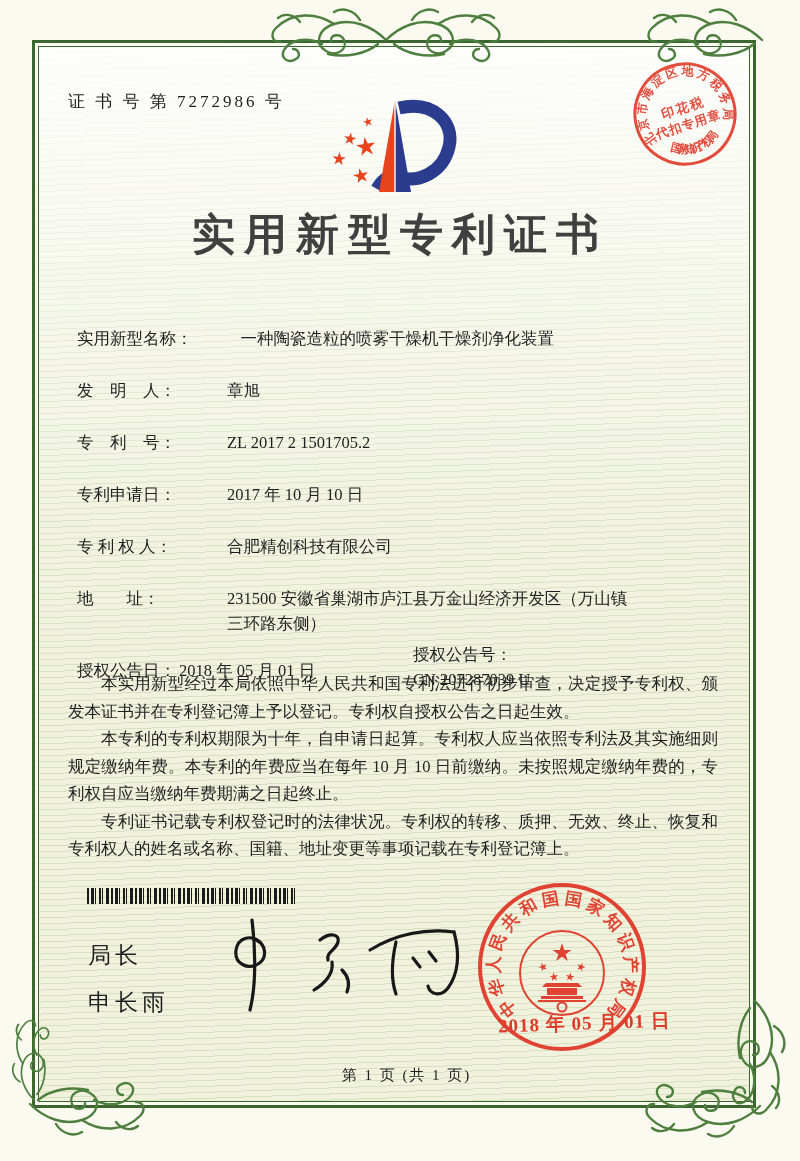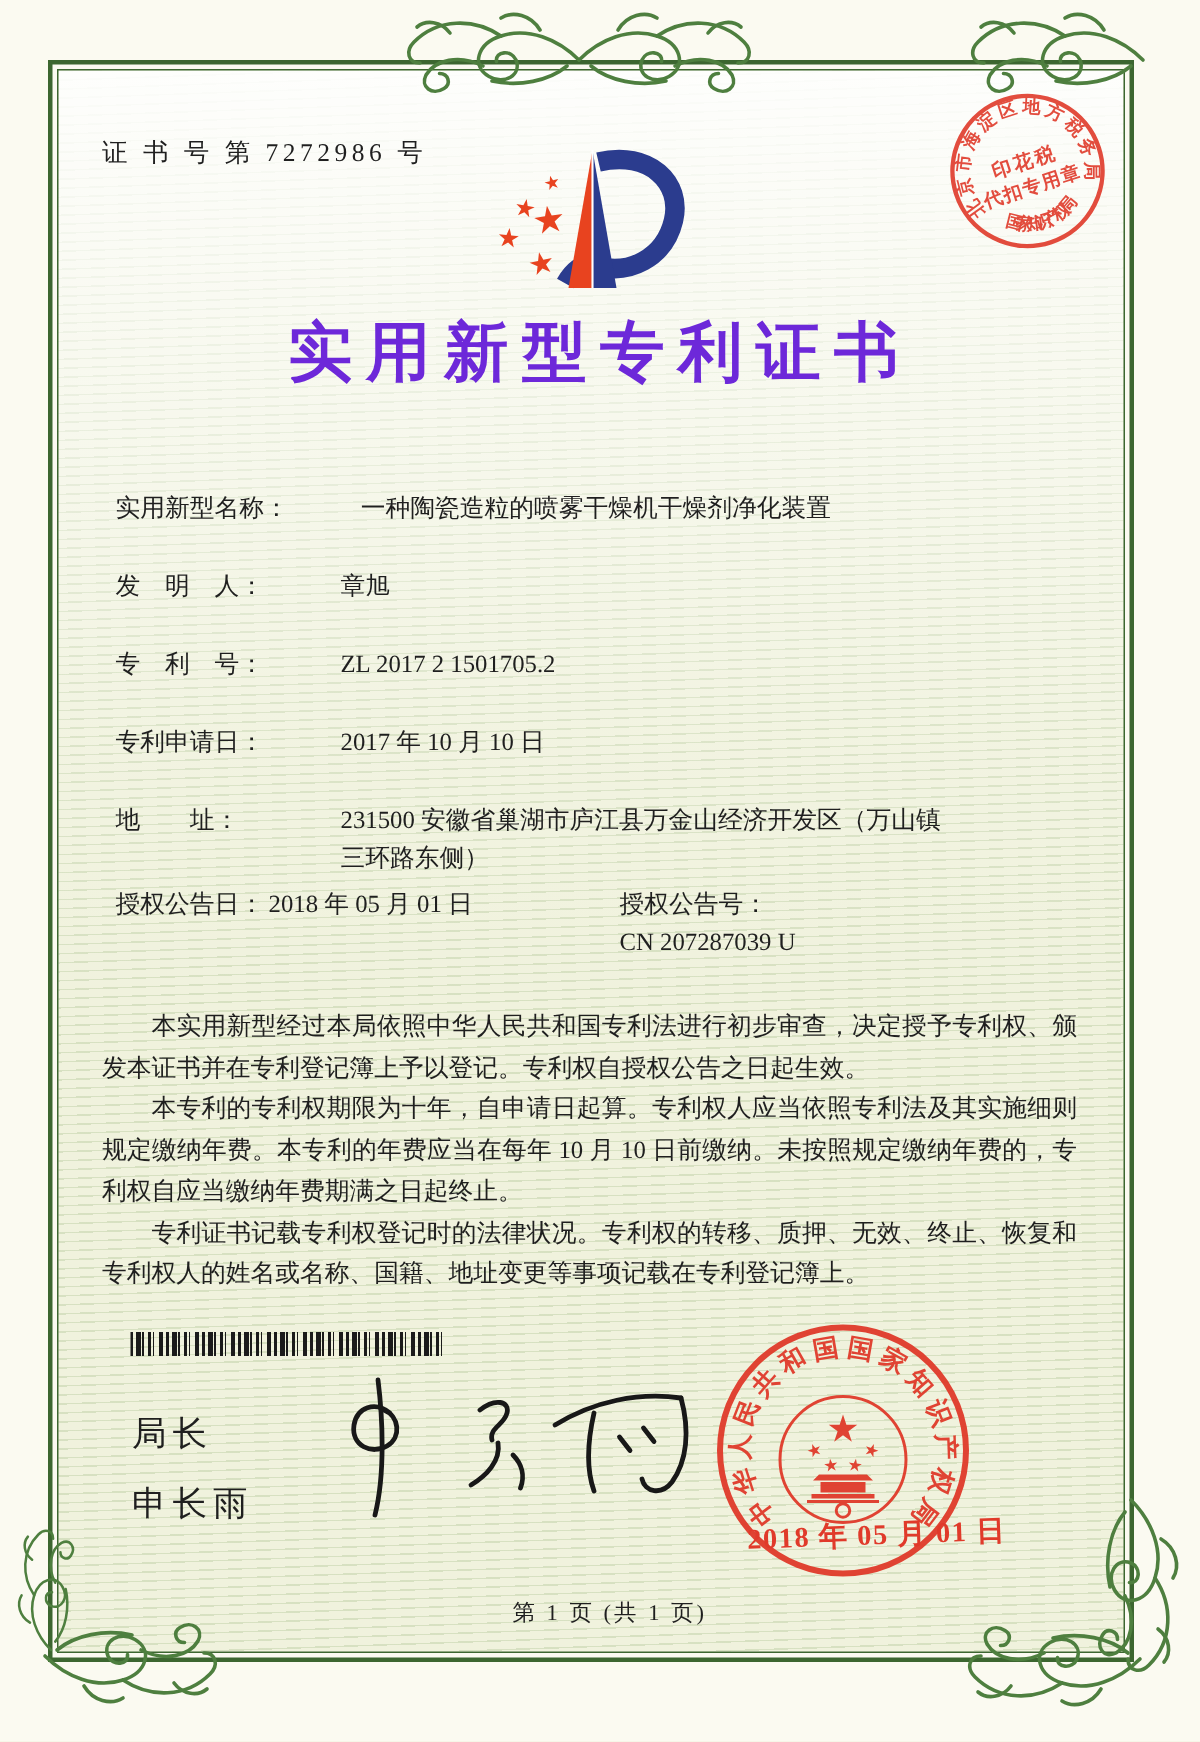--- a/index.html
+++ b/index.html
@@ -28,28 +28,28 @@
     background-color:#f0f2dd;
     background-image:
       linear-gradient(180deg, rgba(255,255,255,.92) 0%, rgba(255,255,255,.55) 18%, rgba(255,255,255,.12) 42%, rgba(255,255,255,0) 60%),
       repeating-linear-gradient(178deg, rgba(140,172,110,.25) 0 1px, rgba(255,255,255,0) 1px 6px);
   }
   .ornaments{position:absolute;left:0;top:0;pointer-events:none;}
   .cert-no{position:absolute;left:68px;top:90px;font-size:17px;letter-spacing:3px;}
   .logo{position:absolute;left:325px;top:92px;}
   .doc-title{
     position:absolute;left:0;top:206px;width:800px;text-align:center;
-    font-size:43px;letter-spacing:9px;font-weight:600;color:#6d28d9;
+    font-size:43px;letter-spacing:9px;font-weight:600;color:#404040;
   }
   .fields{position:absolute;left:77px;top:326px;width:660px;font-size:16.5px;line-height:25px;}
   .row{display:flex;margin-bottom:27px;gap:48px;}
   .flabel{white-space:pre;min-width:102px;}
   .fvalue{white-space:pre-line;}
   .row.grant{margin-bottom:0;}
-  .row.grant .left{display:flex;flex:0 0 288px;}
+  .row.grant .left{display:flex;flex:0 0 288px;margin-top:16px;}
   .row.grant .right{display:flex;flex-direction:column;}
   .row.grant .right .flabel{min-width:0;margin-right:4px;}
   .paragraphs{
     position:absolute;left:68px;top:670px;width:650px;
     font-size:16.5px;line-height:27.5px;text-align:justify;
   }
   .paragraphs p{margin:0;text-indent:2em;}
   .barcode{
     position:absolute;left:87px;top:888px;width:210px;height:16px;
     background:repeating-linear-gradient(90deg,
@@ -160,20 +160,24 @@
     <span class="flabel">发　明　人：</span>
     <span class="fvalue">章旭</span>
   </div>
   <div class="row">
     <span class="flabel">专　利　号：</span>
     <span class="fvalue">ZL 2017 2 1501705.2</span>
   </div>
   <div class="row">
     <span class="flabel">专利申请日：</span>
     <span class="fvalue">2017 年 10 月 10 日</span>
+  </div>
+  <div class="row">
+    <span class="flabel">专 利 权 人：</span>
+    <span class="fvalue">合肥精创科技有限公司</span>
   </div>
   <div class="row" style="margin-bottom:6px;font-family:Liberation Serif, serif;">
     <span class="flabel">地　　址：</span>
     <span class="fvalue">231500 安徽省巢湖市庐江县万金山经济开发区（万山镇
 三环路东侧）</span>
   </div>
   <div class="row grant">
     <span class="left">
       <span class="flabel">授权公告日：</span>
       <span class="fvalue">2018 年 05 月 01 日</span>

